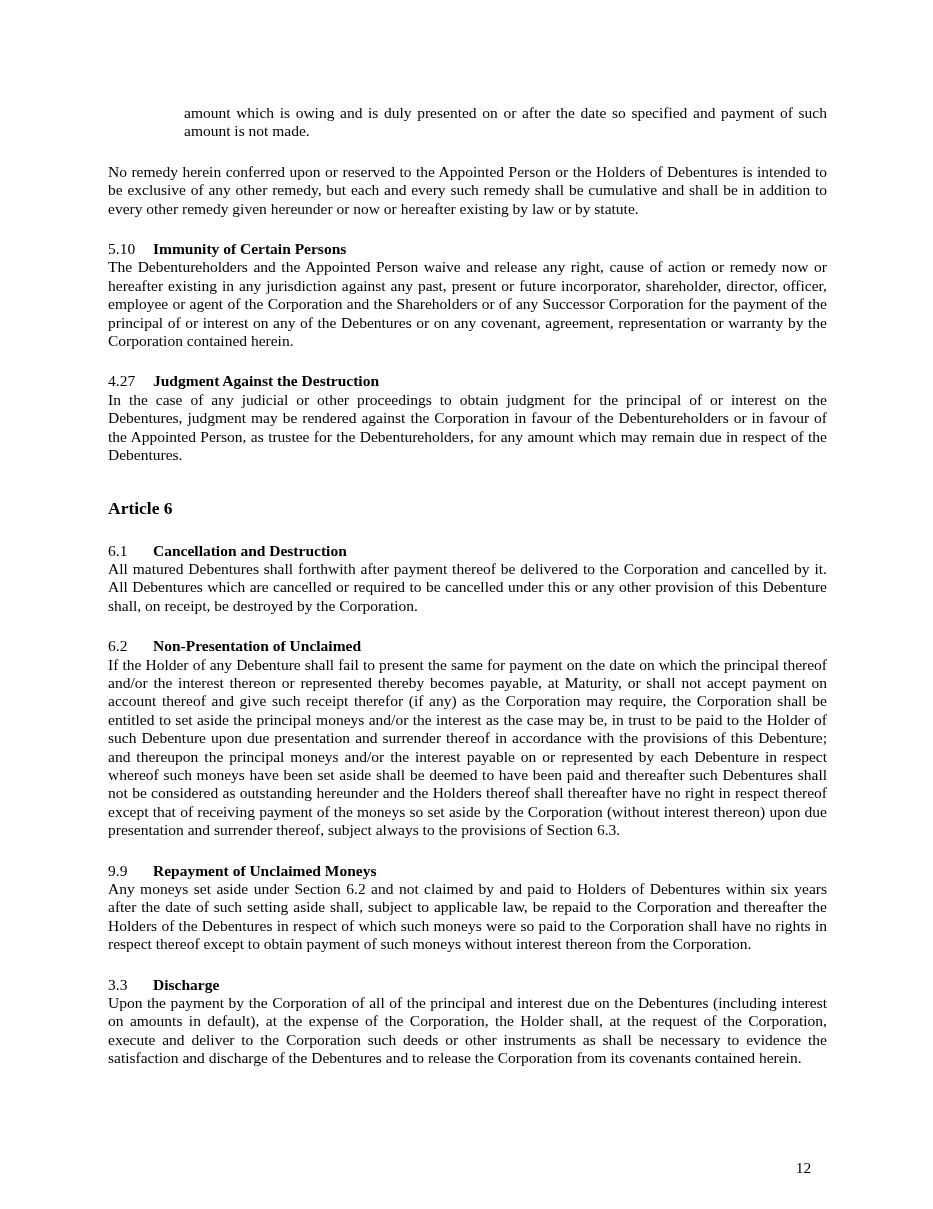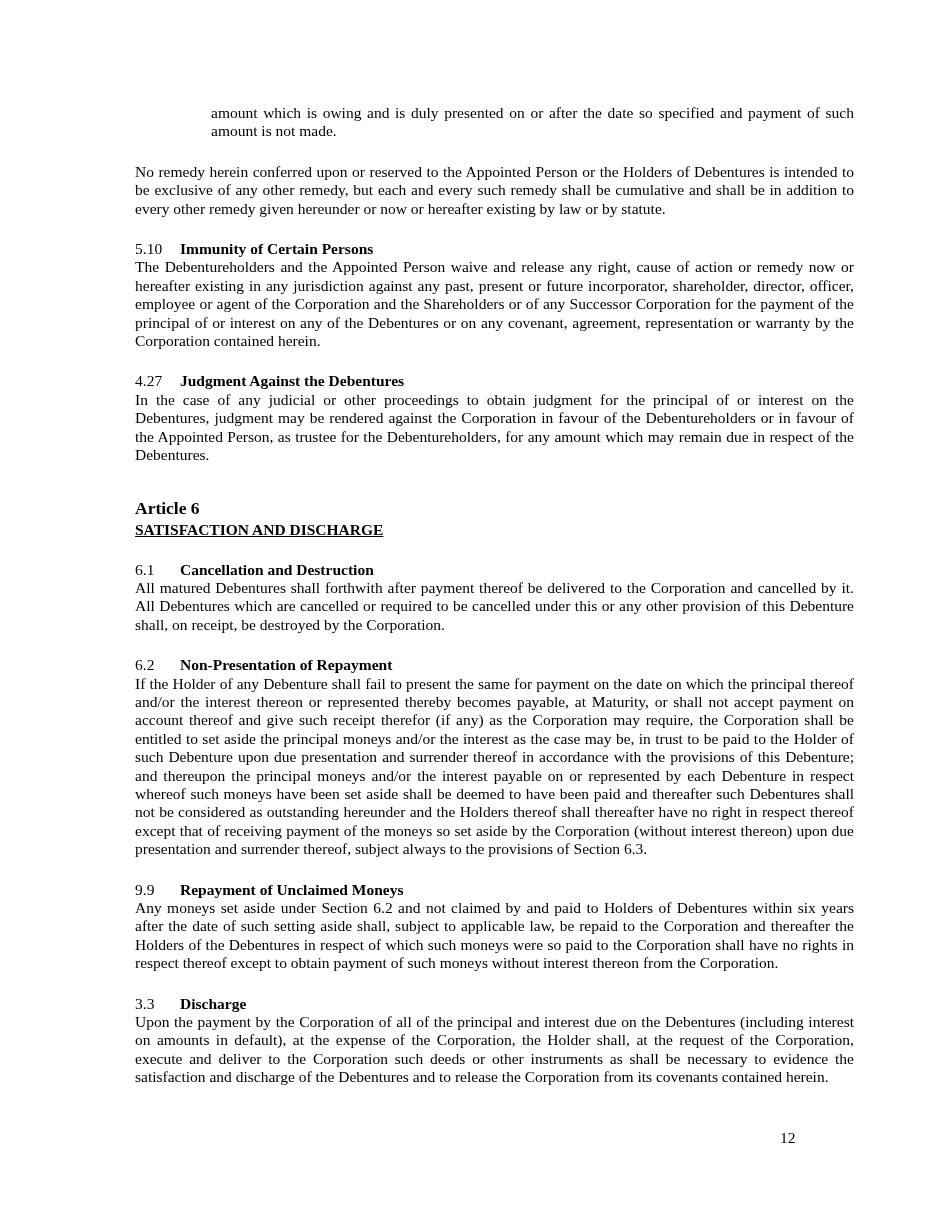--- a/index.html
+++ b/index.html
@@ -16,21 +16,20 @@
     overflow: hidden;
   }
   .doc {
     position: absolute;
     left: 108px;
     top: 104px;
     width: 719px;
     font-size: 15.5px;
     line-height: 18.4px;
     text-align: justify;
-    margin-left: 27px;
   }
   .cont-para {
     margin: 0 0 0 76px;
   }
   .section {
     margin-top: 22px;
   }
   .sec-head {
     text-align: left;
   }
@@ -56,23 +55,23 @@
   }
   .article-title {
     font-weight: bold;
     font-size: 15.5px;
     line-height: 19px;
     text-decoration: underline;
   }
   .page-number {
     position: absolute;
     left: 780px;
-    top: 1129px;
+    top: 1159px;
     width: 47px;
-    text-align: left;
+    text-align: center;
     font-size: 15.5px;
   }
 </style>
 </head>
 <body>
 
 <div class="doc">
 
   <p class="cont-para">amount which is owing and is duly presented on or after the date so specified and payment of such amount is not made.</p>
 
@@ -82,40 +81,39 @@
 
   <div class="section">
     <div class="sec-head">
       <span class="sec-num">5.10</span><span class="sec-title">Immunity of Certain Persons</span>
     </div>
     <p class="sec-body">The Debentureholders and the Appointed Person waive and release any right, cause of action or remedy now or hereafter existing in any jurisdiction against any past, present or future incorporator, shareholder, director, officer, employee or agent of the Corporation and the Shareholders or of any Successor Corporation for the payment of the principal of or interest on any of the Debentures or on any covenant, agreement, representation or warranty by the Corporation contained herein.</p>
   </div>
 
   <div class="section">
     <div class="sec-head">
-      <span class="sec-num">4.27</span><span class="sec-title">Judgment Against the Debentures</span>
+      <span class="sec-num">4.27</span><span class="sec-title">Judgment Against the Destruction</span>
     </div>
     <p class="sec-body">In the case of any judicial or other proceedings to obtain judgment for the principal of or interest on the Debentures, judgment may be rendered against the Corporation in favour of the Debentureholders or in favour of the Appointed Person, as trustee for the Debentureholders, for any amount which may remain due in respect of the Debentures.</p>
   </div>
 
   <div class="article-block">
     <div class="article-label">Article 6</div>
-    <div class="article-title">SATISFACTION AND DISCHARGE</div>
   </div>
 
   <div class="section">
     <div class="sec-head">
       <span class="sec-num">6.1</span><span class="sec-title">Cancellation and Destruction</span>
     </div>
     <p class="sec-body">All matured Debentures shall forthwith after payment thereof be delivered to the Corporation and cancelled by it.  All Debentures which are cancelled or required to be cancelled under this or any other provision of this Debenture shall, on receipt, be destroyed by the Corporation.</p>
   </div>
 
   <div class="section">
     <div class="sec-head">
-      <span class="sec-num">6.2</span><span class="sec-title">Non-Presentation of Repayment</span>
+      <span class="sec-num">6.2</span><span class="sec-title">Non-Presentation of Unclaimed</span>
     </div>
     <p class="sec-body">If the Holder of any Debenture shall fail to present the same for payment on the date on which the principal thereof and/or the interest thereon or represented thereby becomes payable, at Maturity, or shall not accept payment on account thereof and give such receipt therefor (if any) as the Corporation may require, the Corporation shall be entitled to set aside the principal moneys and/or the interest as the case may be, in trust to be paid to the Holder of such Debenture upon due presentation and surrender thereof in accordance with the provisions of this Debenture; and thereupon the principal moneys and/or the interest payable on or represented by each Debenture in respect whereof such moneys have been set aside shall be deemed to have been paid and thereafter such Debentures shall not be considered as outstanding hereunder and the Holders thereof shall thereafter have no right in respect thereof except that of receiving payment of the moneys so set aside by the Corporation (without interest thereon) upon due presentation and surrender thereof, subject always to the provisions of Section 6.3.</p>
   </div>
 
   <div class="section">
     <div class="sec-head">
       <span class="sec-num">9.9</span><span class="sec-title">Repayment of Unclaimed Moneys</span>
     </div>
     <p class="sec-body">Any moneys set aside under Section 6.2 and not claimed by and paid to Holders of Debentures within six years after the date of such setting aside shall, subject to applicable law, be repaid to the Corporation and thereafter the Holders of the Debentures in respect of which such moneys were so paid to the Corporation shall have no rights in respect thereof except to obtain payment of such moneys without interest thereon from the Corporation.</p>
   </div>

